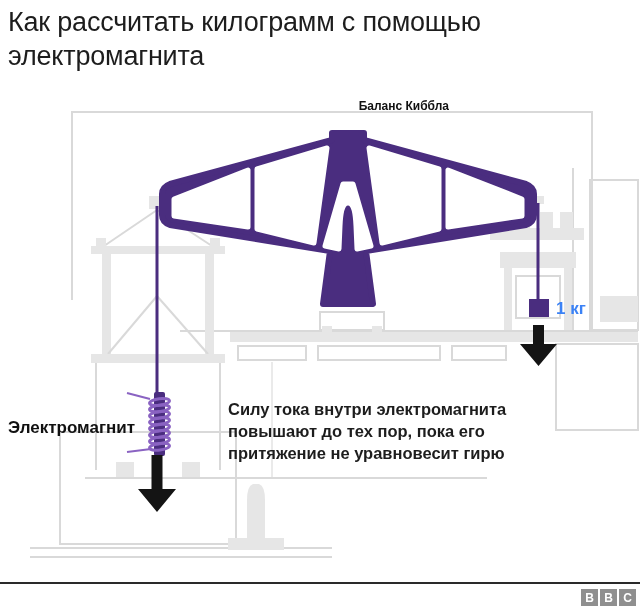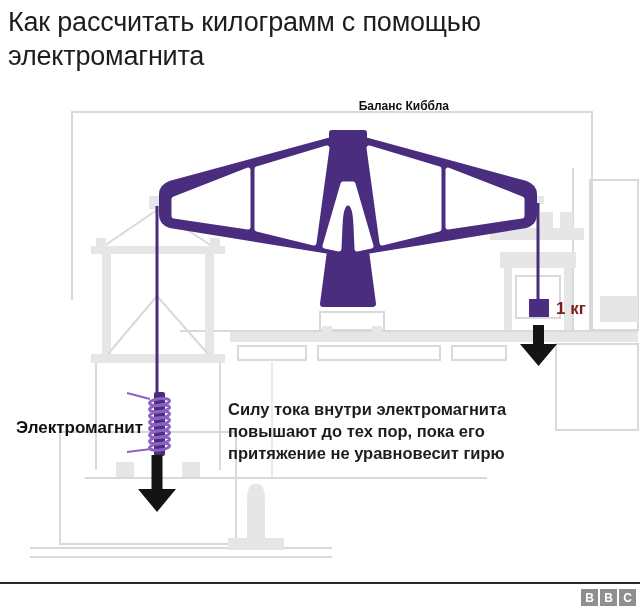--- a/index.html
+++ b/index.html
@@ -30,22 +30,22 @@
   .pfill{fill:var(--purple);stroke:none;}
   .beam{fill:var(--purple);stroke:var(--purple);stroke-width:6;stroke-linejoin:round;}
   .cut{fill:#ffffff;stroke:#ffffff;stroke-width:5;stroke-linejoin:round;}
   .coil-loop{fill:none;stroke:var(--coil);stroke-width:3;}
   .coil-lead{fill:none;stroke:var(--coil);stroke-width:2;}
   .arrow{fill:var(--arrow);stroke:none;}
   .balance-label{
     left:249px;top:99px;width:200px;text-align:right;
     font-size:12px;font-weight:bold;color:#111;
   }
-  .weight-label{left:556px;top:299px;font-size:17px;font-weight:bold;color:#7f1d1d;}
-  .magnet-label{left:8px;top:418px;font-size:17px;font-weight:bold;color:#111;margin-left:8px;}
+  .weight-label{left:556px;top:299px;font-size:17px;font-weight:bold;color:#3b82f6;}
+  .magnet-label{left:8px;top:418px;font-size:17px;font-weight:bold;color:#111;}
   .caption{
     left:228px;top:398px;width:296px;
     font-size:16.5px;line-height:22px;color:var(--text-color);font-weight:bold;
   }
   .footer-rule{left:0;top:582px;width:640px;height:2px;background:#2a2a2a;}
   .source{left:8px;top:589px;font-size:13.5px;color:var(--footer-color);}
   .bbc{right:4px;top:589px;display:flex;gap:2px;}
   .bbc span{
     width:17px;height:17px;background:var(--logo-bg);color:#ffffff;
     font-weight:bold;font-size:12px;display:flex;align-items:center;justify-content:center;

